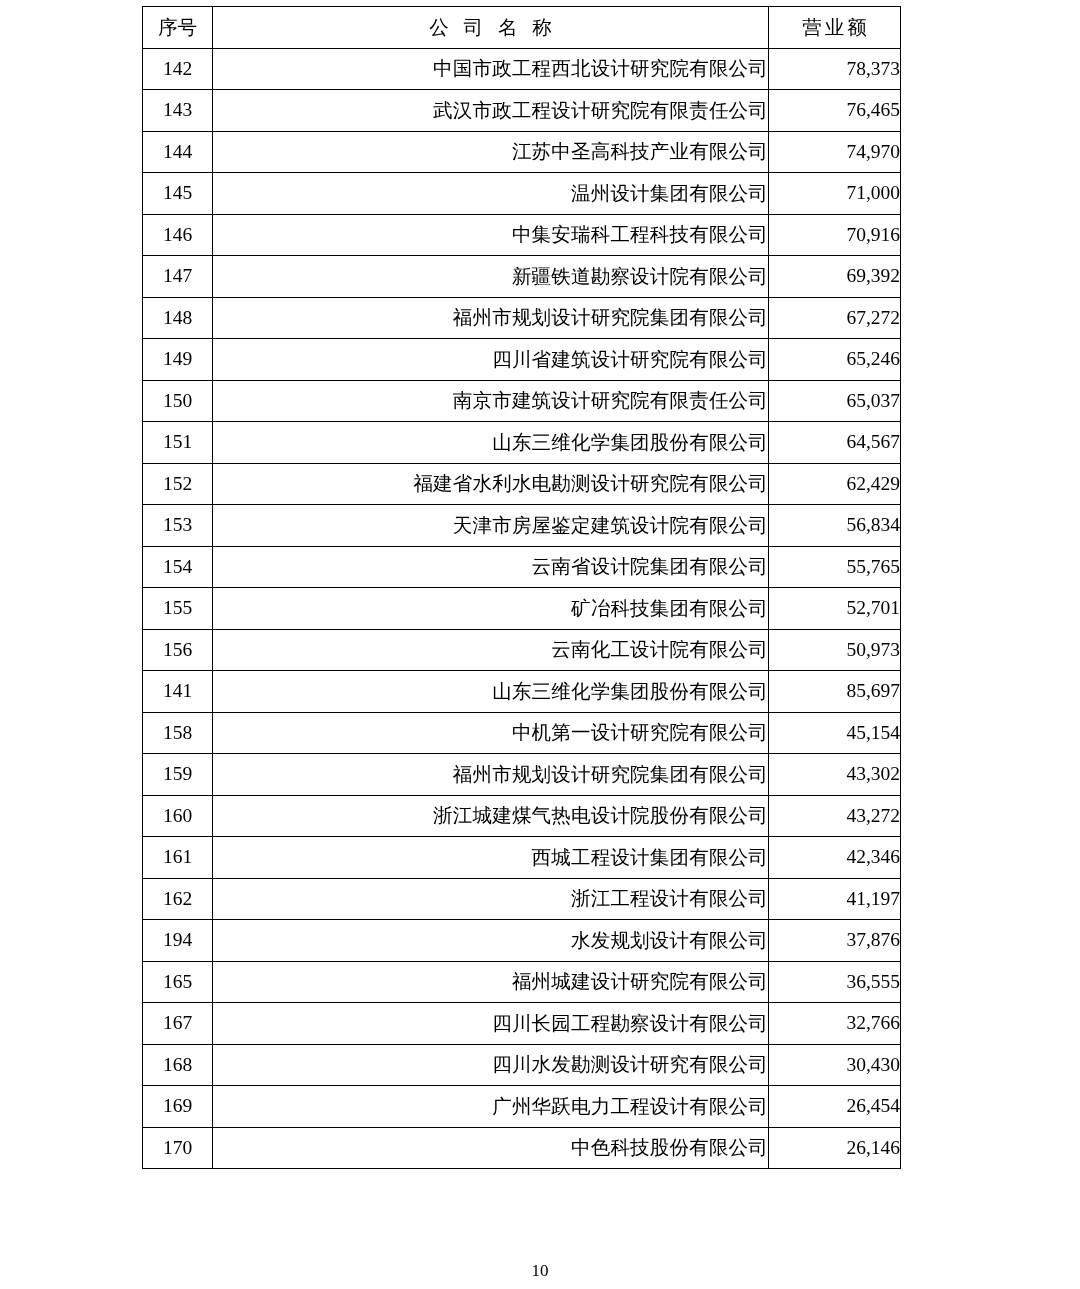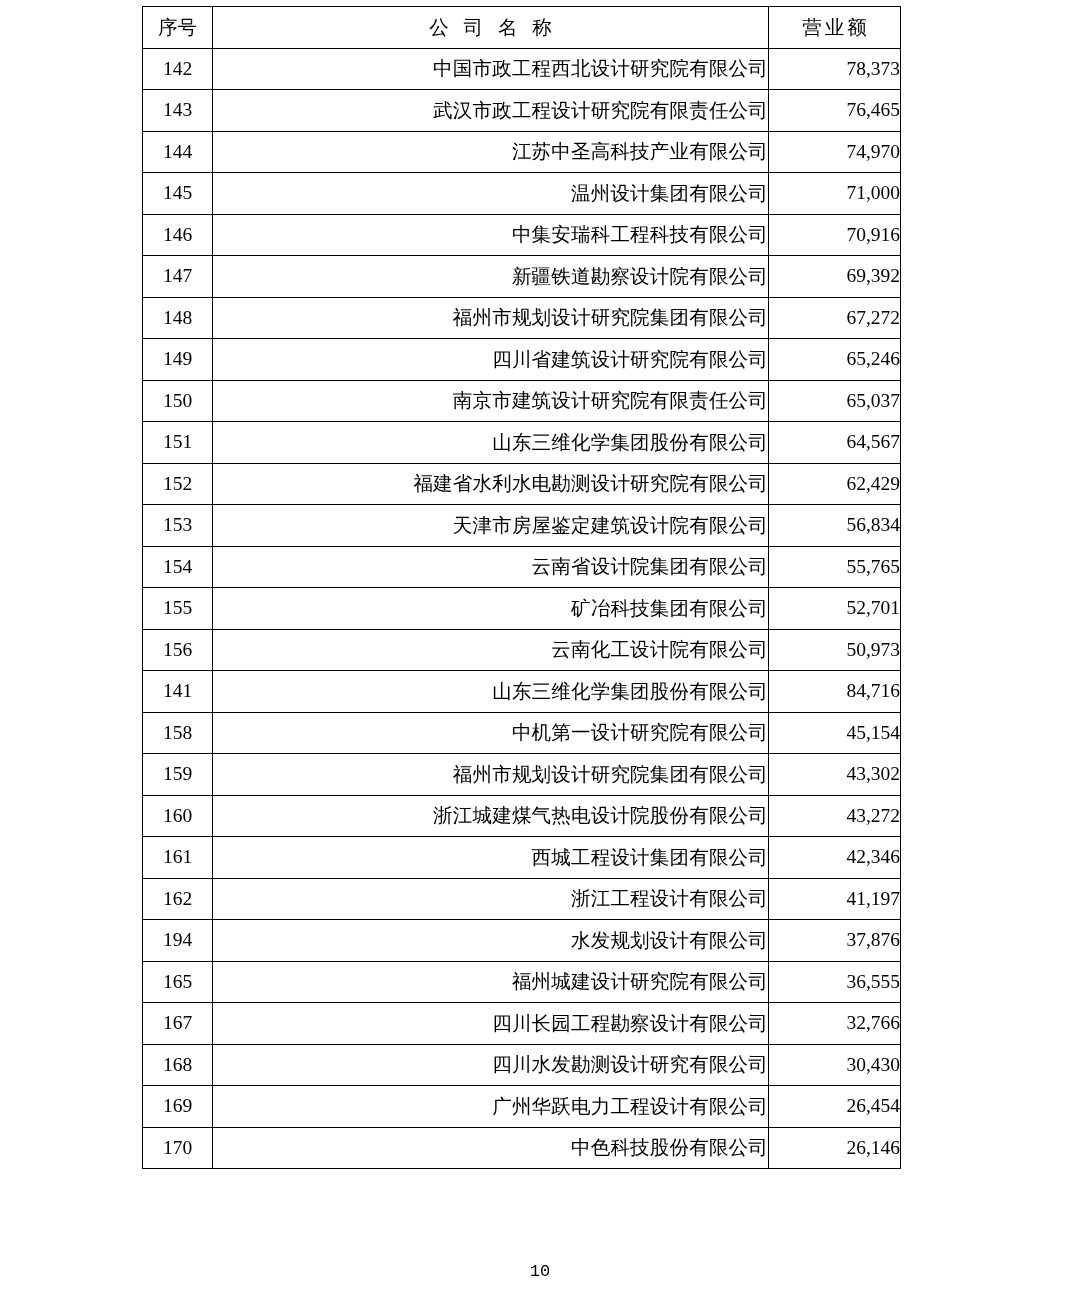--- a/index.html
+++ b/index.html
@@ -64,21 +64,21 @@
     padding-right: 14px;
     font-size: 19.5px;
   }
   .page-number {
     position: absolute;
     left: 0;
     right: 0;
     bottom: 14px;
     text-align: center;
     font-size: 17px;
-    font-family: Liberation Mono, monospace;
+    font-family: Liberation Serif, serif;
   }
 </style>
 </head>
 <body>
 
 <div class="page">
 
   <table class="rank-table">
     <colgroup>
       <col class="c-rank">
@@ -164,21 +164,21 @@
           <td class="rev">52,701</td>
         </tr>
         <tr>
           <td class="rank">156</td>
           <td class="name">云南化工设计院有限公司</td>
           <td class="rev">50,973</td>
         </tr>
         <tr>
           <td class="rank">141</td>
           <td class="name">山东三维化学集团股份有限公司</td>
-          <td class="rev">84,716</td>
+          <td class="rev">85,697</td>
         </tr>
         <tr>
           <td class="rank">158</td>
           <td class="name">中机第一设计研究院有限公司</td>
           <td class="rev">45,154</td>
         </tr>
         <tr>
           <td class="rank">159</td>
           <td class="name">福州市规划设计研究院集团有限公司</td>
           <td class="rev">43,302</td>

